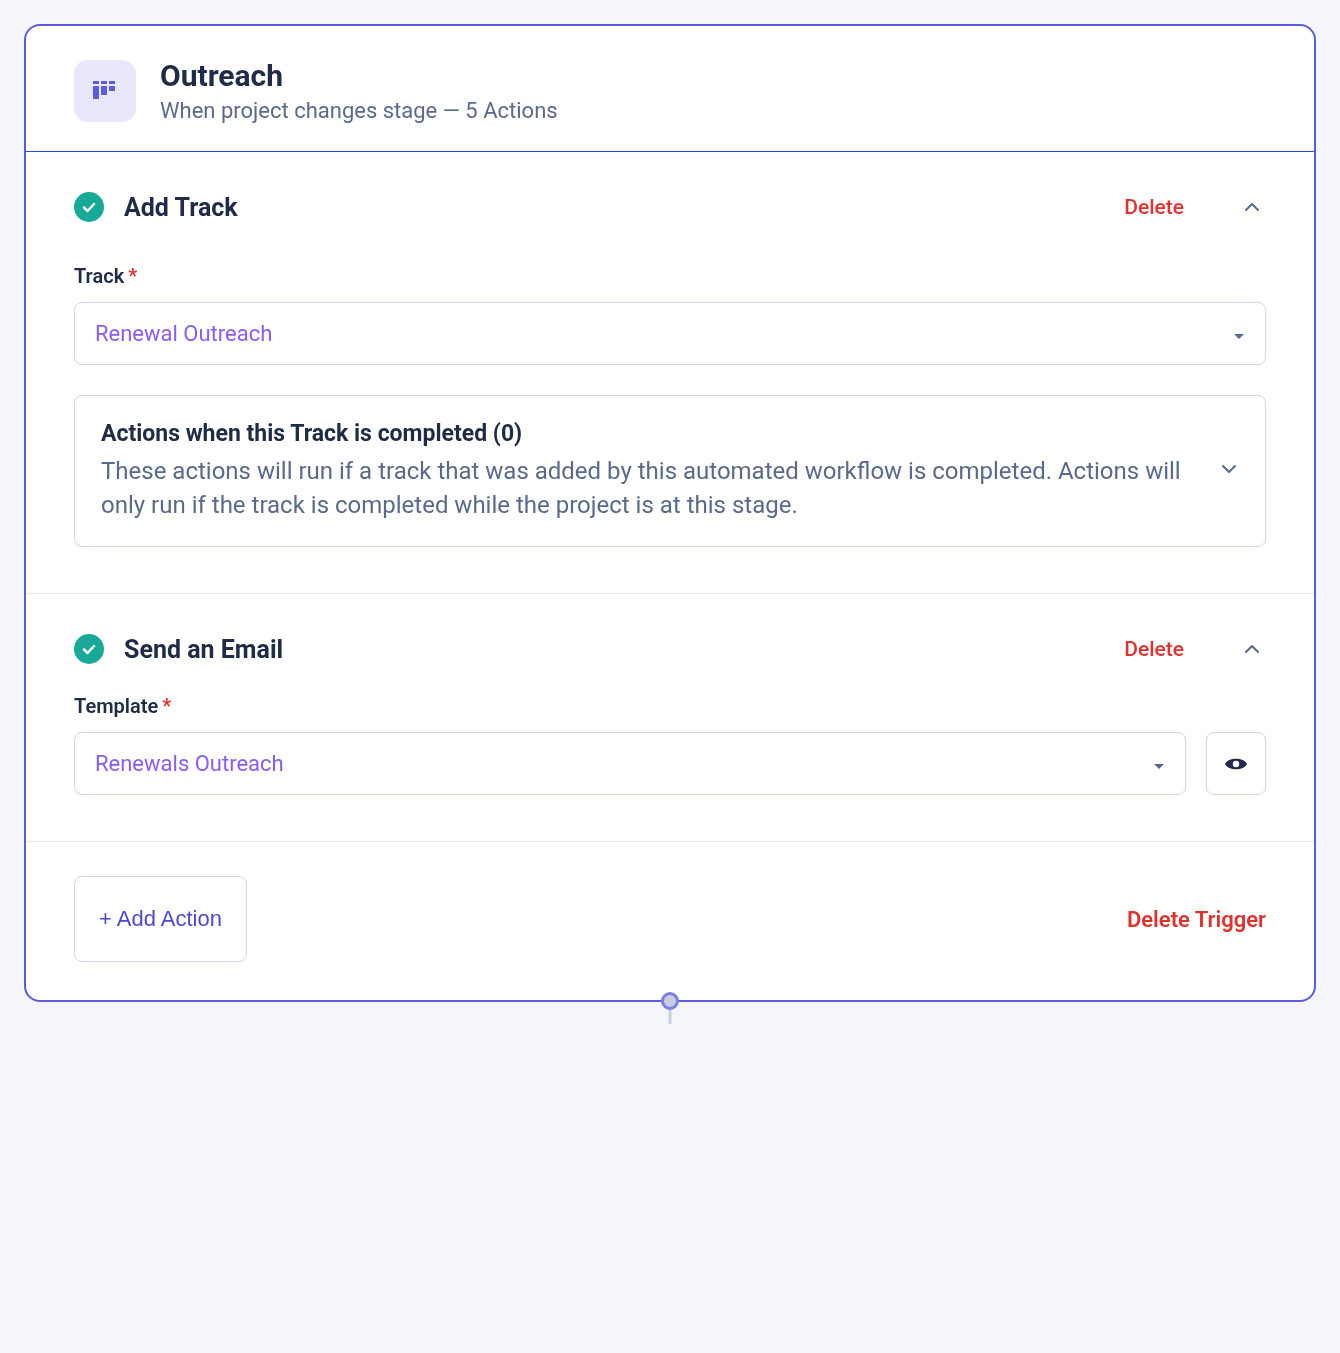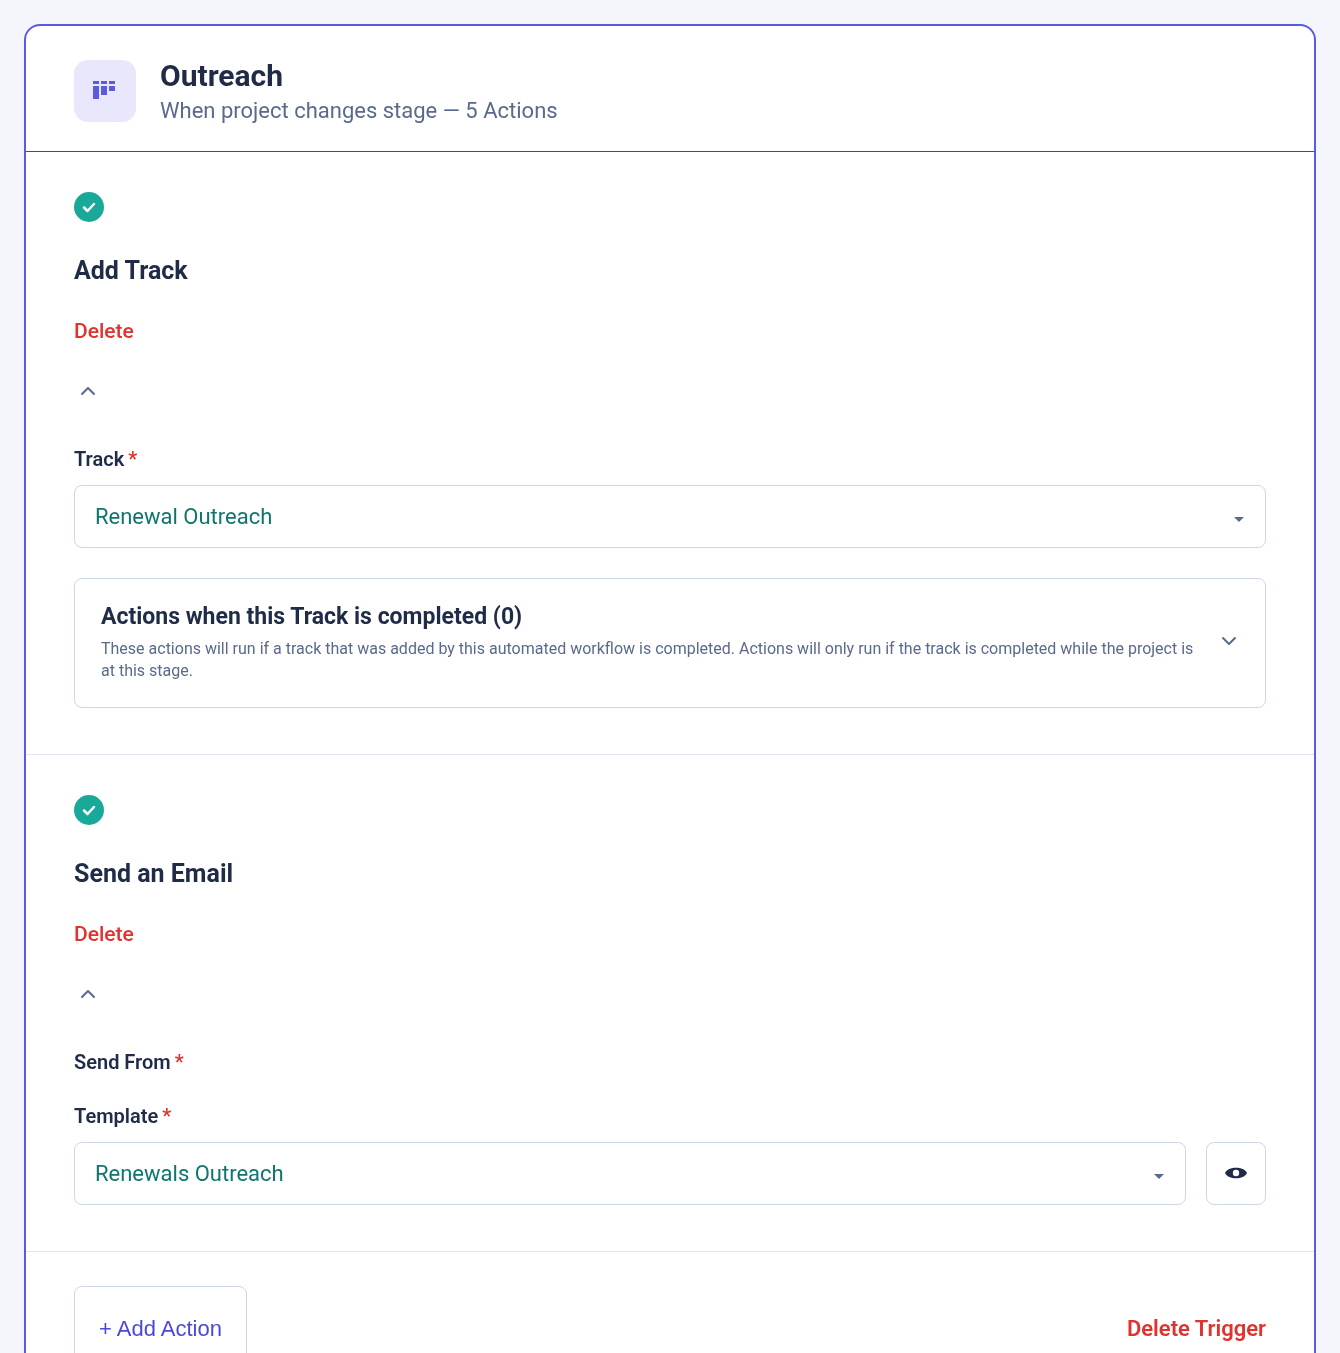--- a/index.html
+++ b/index.html
@@ -46,23 +46,22 @@
     color: #5a6a8c;
     margin-top: 4px;
   }
 
   .section {
     padding: 40px 48px 46px 48px;
     border-bottom: 1px solid #e2e6ef;
   }
   .section-head {
     display: flex;
-    align-items: flex-start;
-    gap: 34px;
-    flex-direction: column;
+    align-items: center;
+    gap: 20px;
   }
   .check-icon {
     width: 30px; height: 30px;
     background: #18a999;
     border-radius: 50%;
     display: flex; align-items: center; justify-content: center;
   }
   .section-head .section-title {
     font-size: 25px;
     font-weight: 700;
@@ -92,21 +91,21 @@
   }
   .field-label.tight { margin-top: 30px; }
   .req { color: #e0322e; margin-left: 4px; }
 
   .select-box {
     width: 100%;
     border: 1px solid #cfd6e4;
     border-radius: 8px;
     padding: 18px 20px;
     font-size: 22px;
-    color: #0f766e;
+    color: #8b5cf6;
     display: flex;
     align-items: center;
     justify-content: space-between;
     cursor: pointer;
     background: #fff;
     gap: 40px;
   }
   .select-caret { color: #5a6a8c; }
 
   .completion-box {
@@ -119,21 +118,21 @@
     align-items: center;
     cursor: pointer;
   }
   .completion-text { flex: 1; }
   .completion-text .c-title {
     font-size: 23px;
     font-weight: 700;
     color: #1f2b47;
   }
   .completion-text .c-desc {
-    font-size: 16px;
+    font-size: 24px;
     color: #5a6a8c;
     margin-top: 8px;
     line-height: 1.4;
   }
 
   .row-with-preview {
     display: flex;
     gap: 20px;
     align-items: stretch;
   }
@@ -263,23 +262,20 @@
       </div>
       <div class="section-title">Send an Email</div>
       <span class="delete-link">Delete</span>
       <span class="chevron-btn">
         <svg width="20" height="20" viewBox="0 0 20 20">
             <path d="M4 13 L10 7 L16 13" stroke="#5a6a8c" stroke-width="2" fill="none" stroke-linecap="round" stroke-linejoin="round"></path>
           </svg>
       </span>
     </div>
 
-    <div class="field-label">
-      <span>Send From</span><span class="req">*</span>
-    </div>
 
     <div class="field-label tight">
       <span>Template</span><span class="req">*</span>
     </div>
     <div class="row-with-preview">
       <div class="select-box">
         <span>Renewals Outreach</span>
         <span class="select-caret">
           <svg width="12" height="8" viewBox="0 0 12 8">
               <path d="M1 1 L6 6 L11 1" fill="#5a6a8c"></path>

